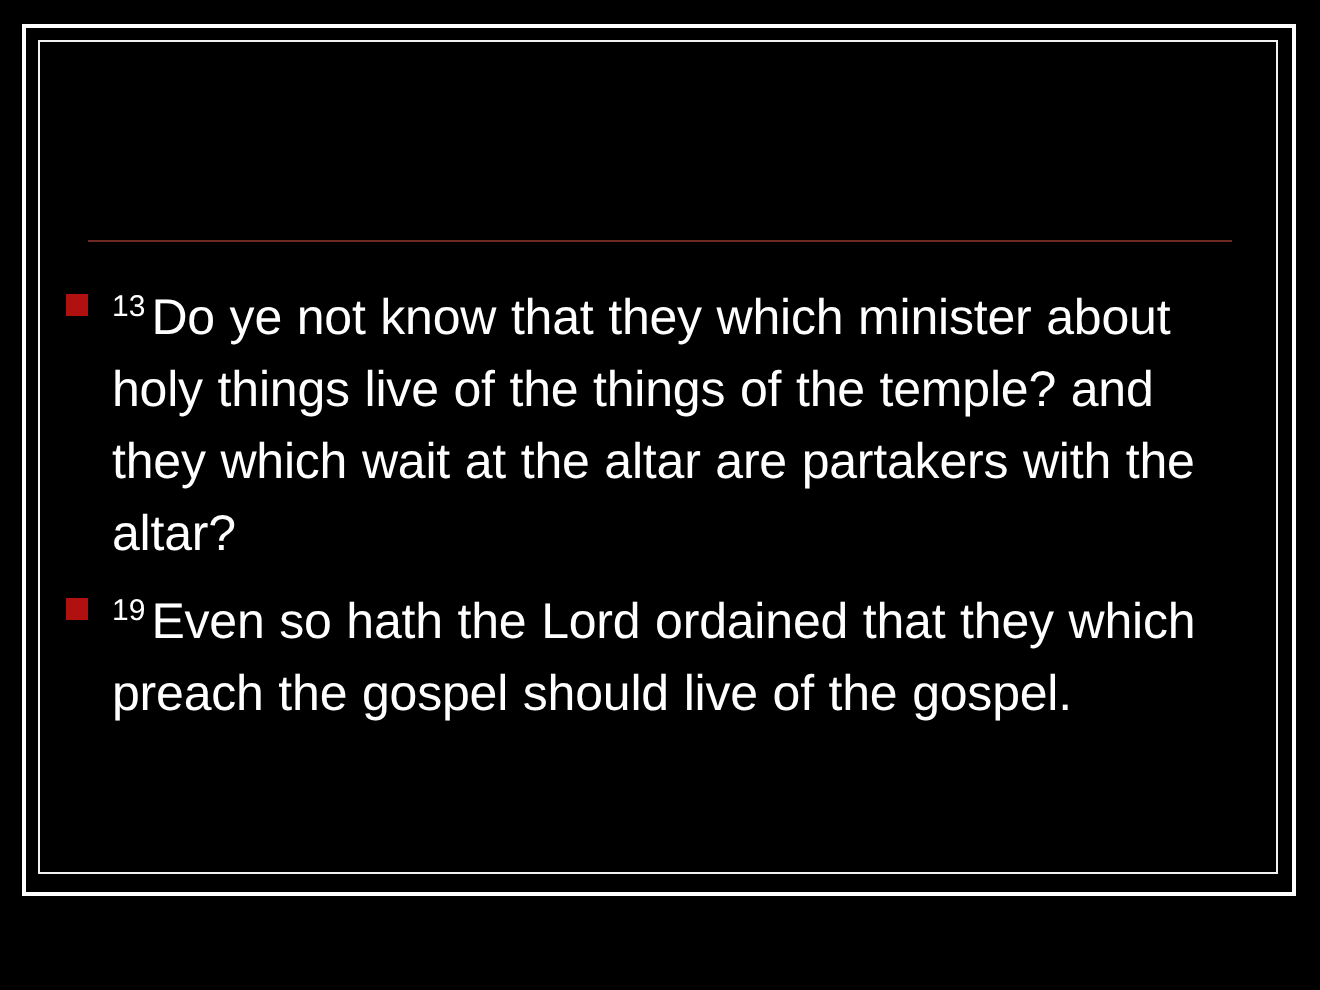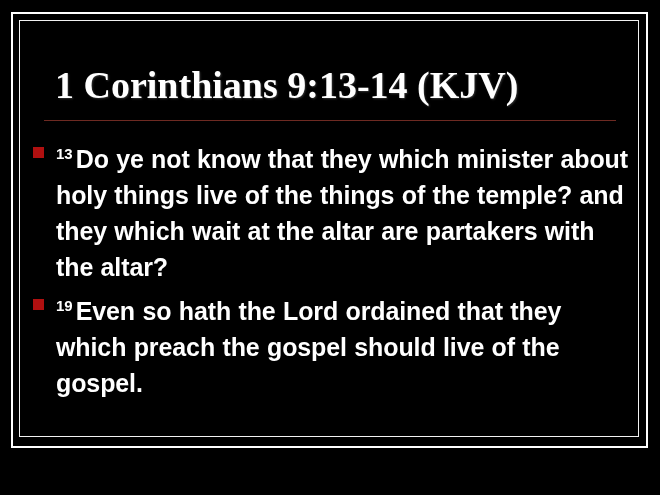--- a/index.html
+++ b/index.html
@@ -83,40 +83,39 @@
     top: 11px;
     width: 11px;
     height: 11px;
     background: #b01010;
   }
   .bullet-text {
     color: #ffffff;
     font-family: "Liberation Sans", sans-serif;
     font-size: 25px;
     line-height: 36px;
-    font-weight: bold;
+    font-weight: normal;
     letter-spacing: -0.1px;
     word-spacing: 0.5px;
   }
   .verse-num {
     font-size: 15px;
     vertical-align: 9px;
     letter-spacing: 0px;
     padding-right: 3px;
   }
 </style>
 </head>
 <body>
 
 <div id="slide" style="background: rgb(0, 0, 0);">
 
   <div class="frame-outer" style="border-color: rgb(255, 255, 255);"></div>
   <div class="frame-inner" style="border-color: rgb(242, 242, 242);"></div>
 
-  <div class="title" style="color: rgb(255, 255, 255);">1 Corinthians 9:13-14 (KJV)</div>
 
   <div class="title-rule" style="background: rgb(110, 42, 34);"></div>
 
   <div class="body-block">
 
     <div class="bullet-row">
       <span class="bullet-mark" style="background: rgb(176, 16, 16);"></span>
       <span class="bullet-text" style="color: rgb(255, 255, 255);"><span class="verse-num">13</span><span>Do ye not know that they which minister about holy things live of the things of the temple? and they which wait at the altar are partakers with the altar?</span></span>
     </div>
 

